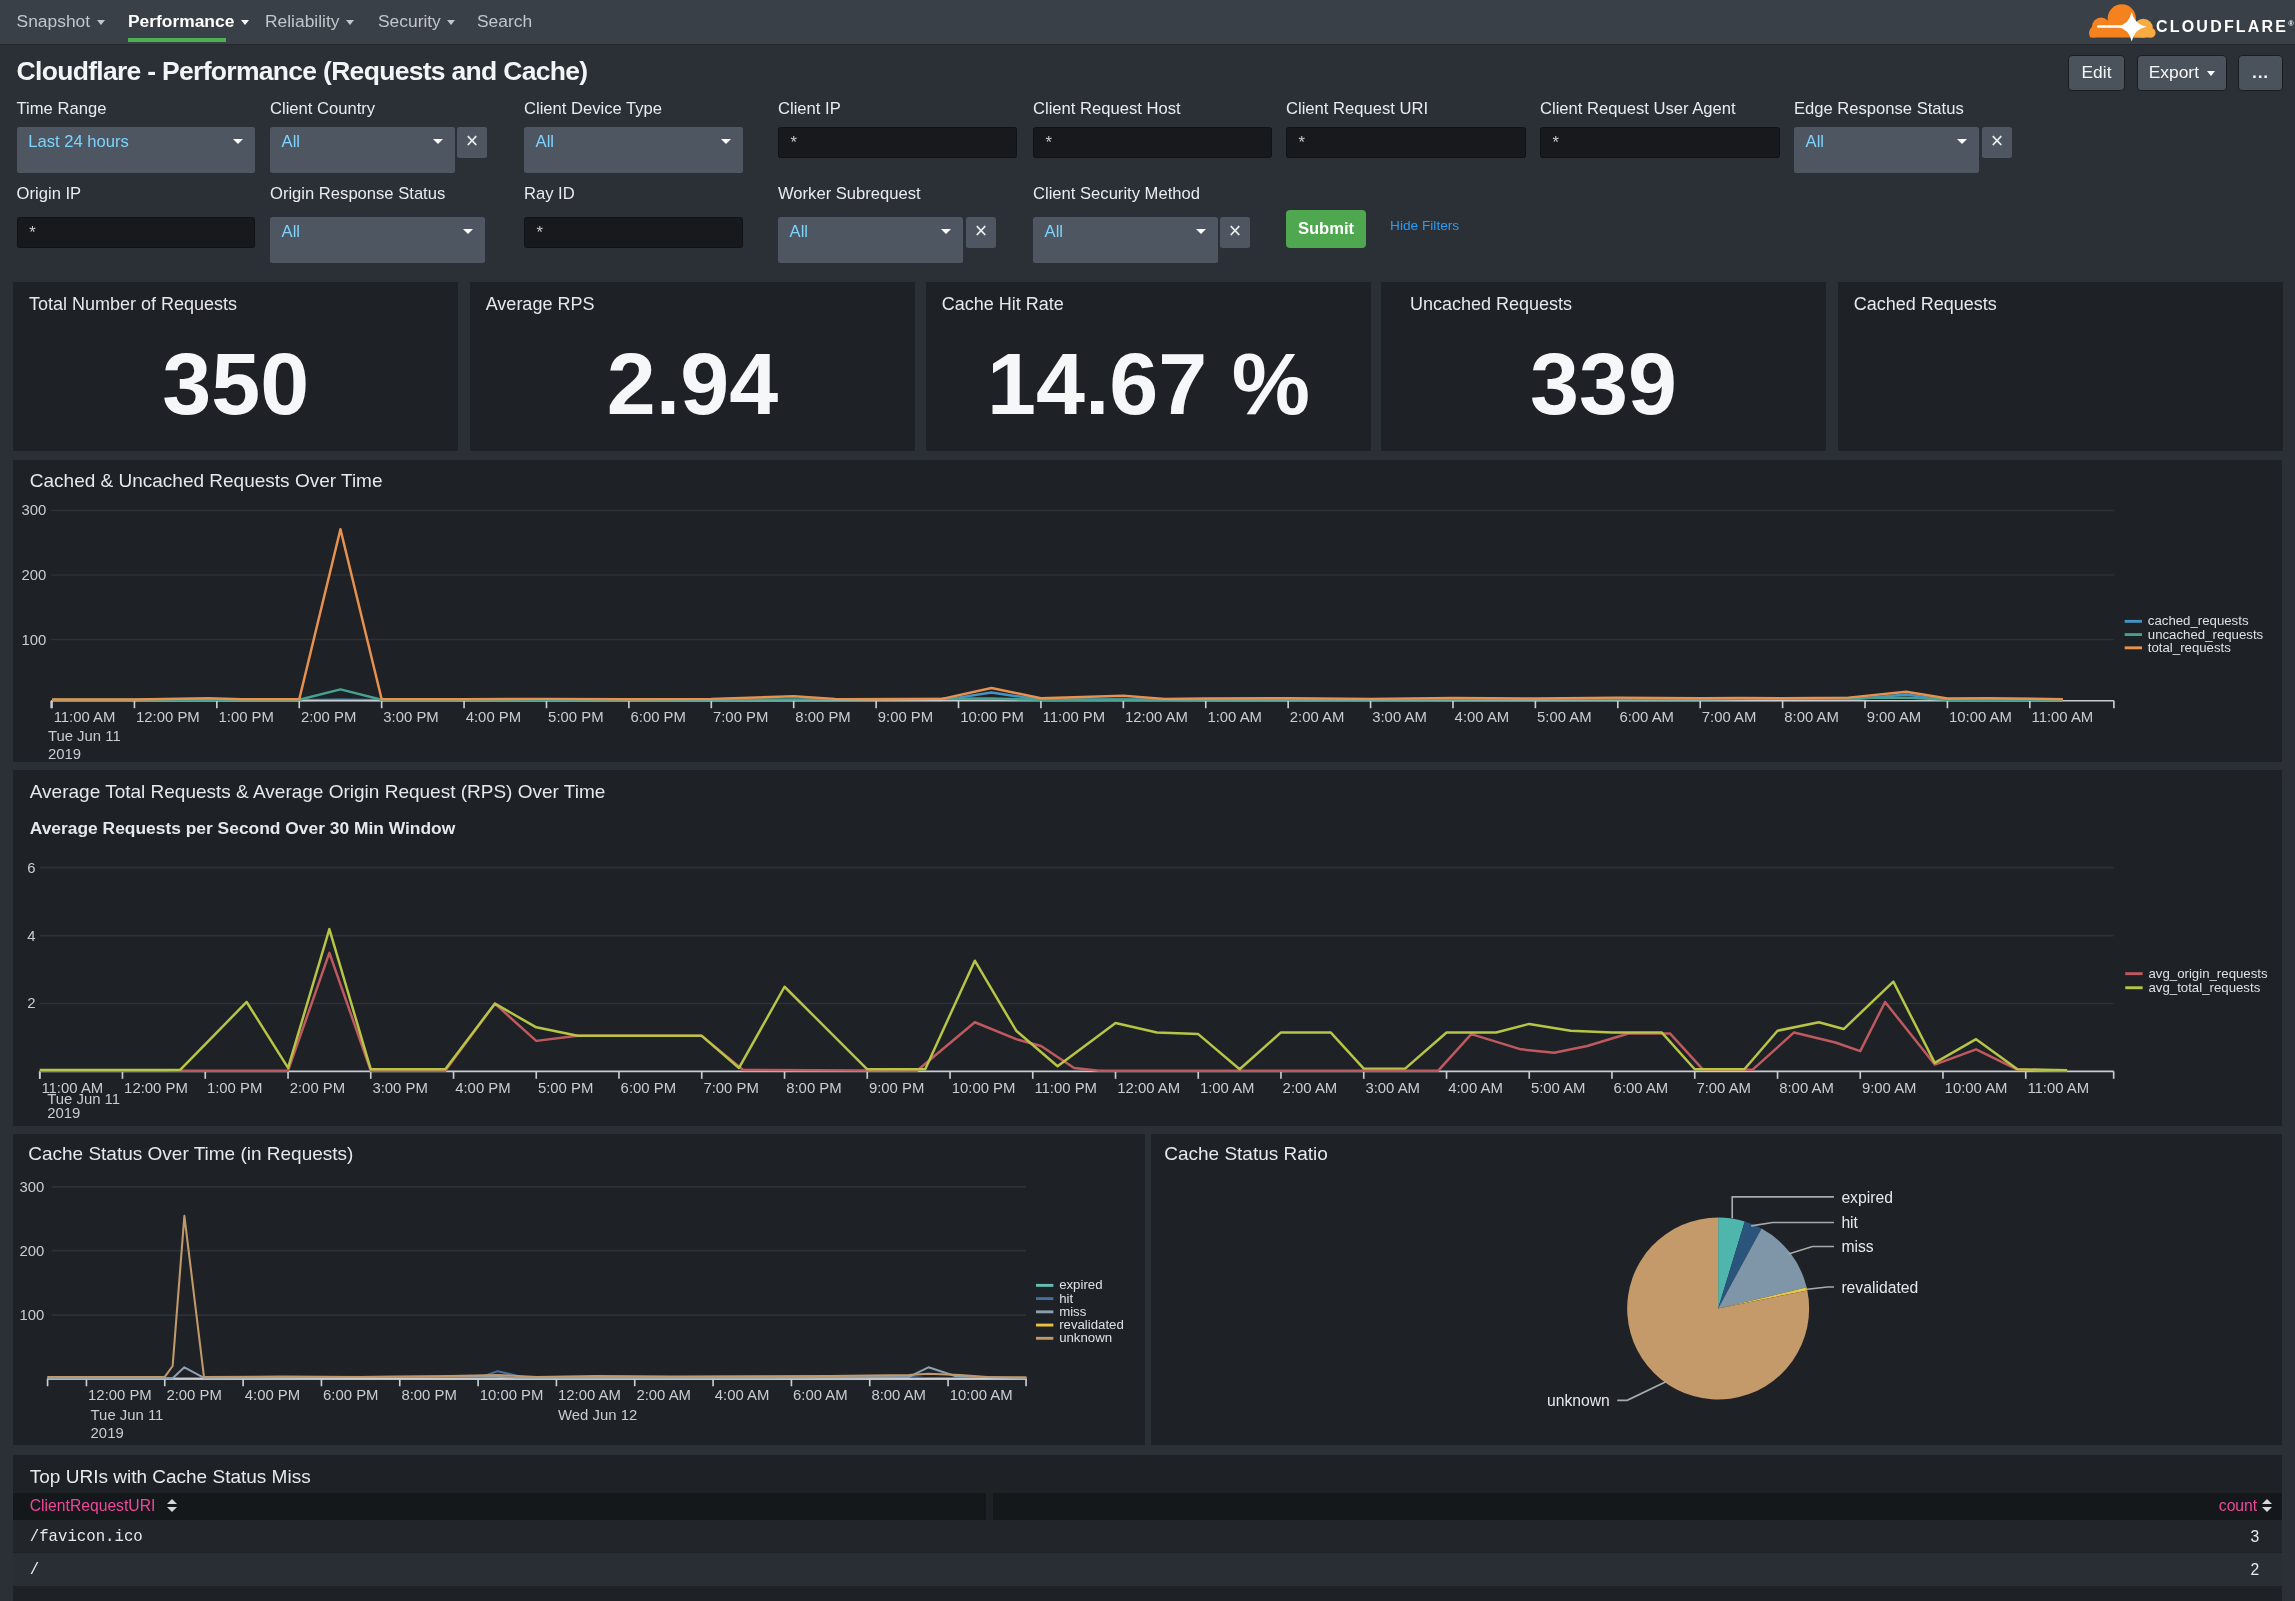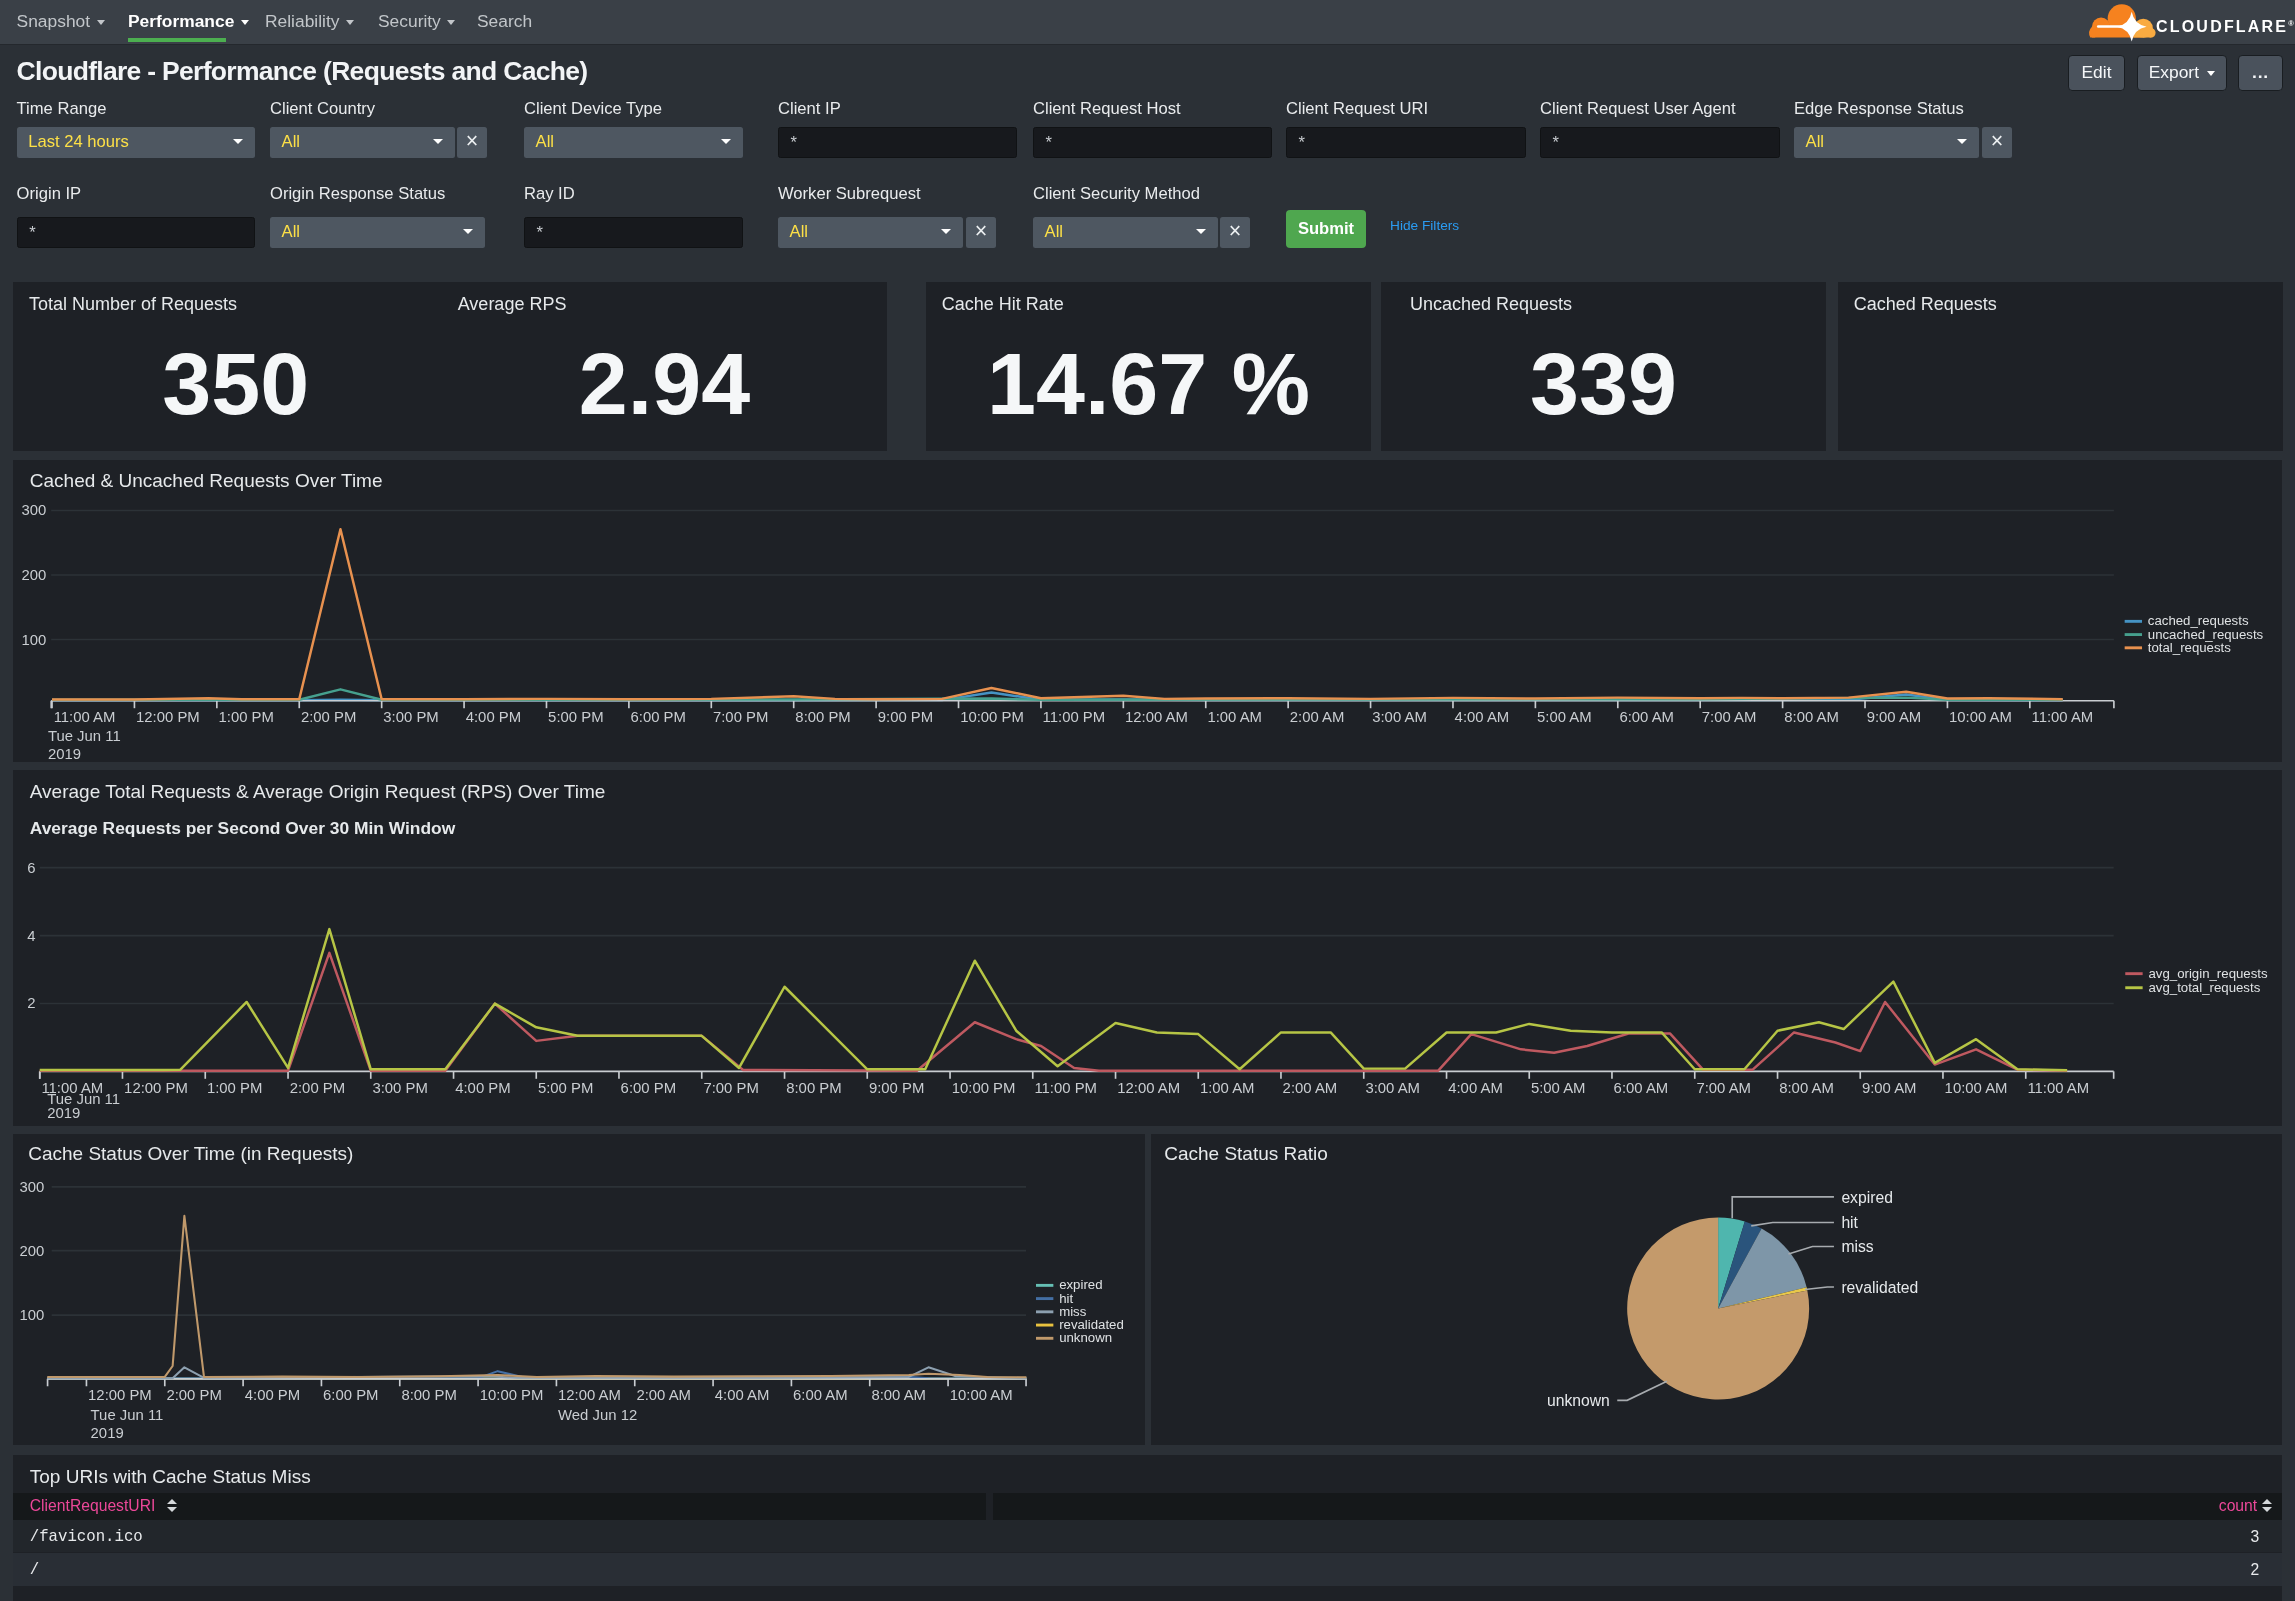--- a/index.html
+++ b/index.html
@@ -4,21 +4,21 @@
 html,body { width:2295px; height:1602px; background:#2b3036; font-family:"Liberation Sans",sans-serif; overflow:hidden; position:relative; }
 .abs { position:absolute; }
 .nav { position:absolute; left:0; top:0; width:2295px; height:45px; background:#3a4047; border-bottom:1.7px solid #24282d; }
 .navitem { position:absolute; top:0; height:45px; line-height:43px; font-size:17.4px; color:#c2c6ca; }
 .navitem b { color:#fff; }
 .car2 { display:inline-block; width:0; height:0; border-left:4.1px solid transparent; border-right:4.1px solid transparent; border-top:5px solid currentColor; margin-left:6.6px; vertical-align:middle; }
 .underl { position:absolute; left:128px; top:38px; width:98px; height:4.1px; background:#4caf50; }
 h1 { position:absolute; left:16.6px; top:56px; font-size:26.5px; font-weight:bold; letter-spacing:-0.7px; color:#f2f4f6; }
 .btn { position:absolute; top:55px; height:36px; background:#4a525c; border:1.7px solid #191d21; border-radius:4.1px; color:#f5f7f9; font-size:17.4px; text-align:center; line-height:32px; }
 .flabel { position:absolute; font-size:16.6px; color:#e9ebed; }
-.dd { position:absolute; height:31px; background:#4e5761; border-radius:2.5px; color:#fde047; font-size:16.6px; line-height:30px; padding-left:11.6px; }
+.dd { position:absolute; height:46px; background:#4e5761; border-radius:2.5px; color:#7dd3fc; font-size:16.6px; line-height:30px; padding-left:11.6px; }
 .dd .car { position:absolute; right:11.6px; top:12.4px; width:0; height:0; border-left:5px solid transparent; border-right:5px solid transparent; border-top:5.8px solid #fff; }
 .xb { position:absolute; width:30px; height:31px; background:#4e5761; border-radius:2.5px; color:#edf0f2; font-size:21.5px; text-align:center; line-height:28px; }
 .inp { position:absolute; height:31px; background:#17191d; border:0.8px solid #101214; border-radius:2.5px; color:#c8ccd0; font-size:16.6px; line-height:29px; padding-left:11.6px; }
 .submit { position:absolute; left:1286px; top:210px; width:80px; height:38px; background:#4fa74f; border-radius:4.1px; color:#fff; font-size:16.6px; font-weight:bold; text-align:center; line-height:38px; }
 .hidef { position:absolute; left:1390px; top:218px; font-size:13.7px; color:#2b9cf2; }
 .panel { position:absolute; background:#1e2126; }
 .ptitle { position:absolute; font-size:19px; color:#e6e9eb; }
 .ptitle2 { position:absolute; font-size:19px; color:#e6e9eb; }
 .kpiv { position:absolute; left:0; top:58px; width:100%; text-align:center; font-size:88px; font-weight:bold; color:#f5f7f8; line-height:88px; }
 .tk { font-size:18px; fill:#c9cdd1; font-family:"Liberation Sans",sans-serif; }
@@ -82,21 +82,21 @@
 <div class="xb" style="left:966px;top:217px">×</div>
 <div class="flabel" style="left:1033px;top:184px">Client Security Method</div>
 <div class="dd" style="left:1033px;top:217px;width:185px"><span>All</span><i class="car"></i></div>
 <div class="xb" style="left:1220px;top:217px">×</div>
 <div class="submit">Submit</div>
 <div class="hidef">Hide Filters</div>
 <div class="panel" style="left:13.2px;top:282px;width:445px;height:169px">
 <div class="ptitle" style="left:15.7px;top:12.4px;font-size:18px">Total Number of Requests</div>
 <div class="kpiv">350</div>
   </div>
-<div class="panel" style="left:442px;top:282px;width:445px;height:169px">
+<div class="panel" style="left:470px;top:282px;width:445px;height:169px">
 <div class="ptitle" style="left:15.7px;top:12.4px;font-size:18px">Average RPS</div>
 <div class="kpiv">2.94</div>
   </div>
 <div class="panel" style="left:926px;top:282px;width:445px;height:169px">
 <div class="ptitle" style="left:15.7px;top:12.4px;font-size:18px">Cache Hit Rate</div>
 <div class="kpiv">14.67 %</div>
   </div>
 <div class="panel" style="left:1381px;top:282px;width:445px;height:169px">
 <div class="ptitle" style="left:29px;top:12.4px;font-size:18px">Uncached Requests</div>
 <div class="kpiv">339</div>

